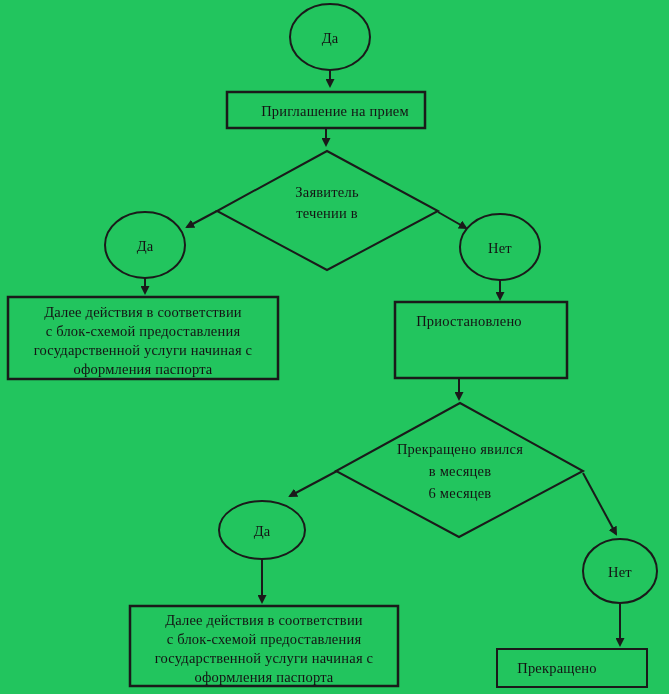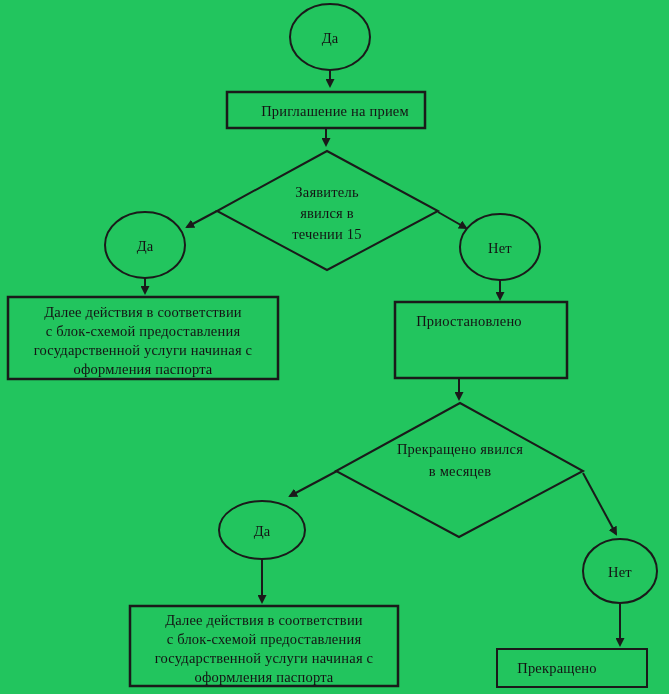--- a/index.html
+++ b/index.html
@@ -81,40 +81,40 @@
     <rect x="130" y="606" width="268" height="80" class="shape" stroke-width="2.5"></rect>
     <rect x="497" y="649" width="150" height="38" class="shape" stroke-width="2"></rect>
   </svg>
 
   <div class="lbl" style="left:290px; top:28px; width:80px;">Да</div>
 
   <div class="lbl" style="left:227px; top:101px; width:176px;padding-left:20px;">Приглашение на прием</div>
 
   <div class="lbl diamond-lbl" style="left:247px; top:182px; width:160px;">
     <div>Заявитель</div>
-    <div>явился в</div>
-    <div>течении 15</div>
+    <div>течении в</div>
   </div>
 
   <div class="lbl" style="left:105px; top:236px; width:80px;">Да</div>
 
   <div class="lbl" style="left:460px; top:238px; width:80px;">Нет</div>
 
   <div class="lbl lbl-multi" style="left:14px; top:303px; width:258px;">
     <div>Далее действия в соответствии</div>
     <div>с блок-схемой предоставления</div>
     <div>государственной услуги начиная с</div>
     <div>оформления паспорта</div>
   </div>
 
   <div class="lbl" style="left:395px; top:311px; width:148px;">Приостановлено</div>
 
   <div class="lbl diamond-lbl-2" style="left:370px; top:438px; width:180px;">
     <div>Прекращено явился</div>
     <div>в месяцев</div>
+    <div>6 месяцев</div>
   </div>
 
   <div class="lbl" style="left:222px; top:521px; width:80px;">Да</div>
 
   <div class="lbl" style="left:580px; top:562px; width:80px;">Нет</div>
 
   <div class="lbl lbl-multi" style="left:135px; top:611px; width:258px;">
     <div>Далее действия в соответствии</div>
     <div>с блок-схемой предоставления</div>
     <div>государственной услуги начиная с</div>

